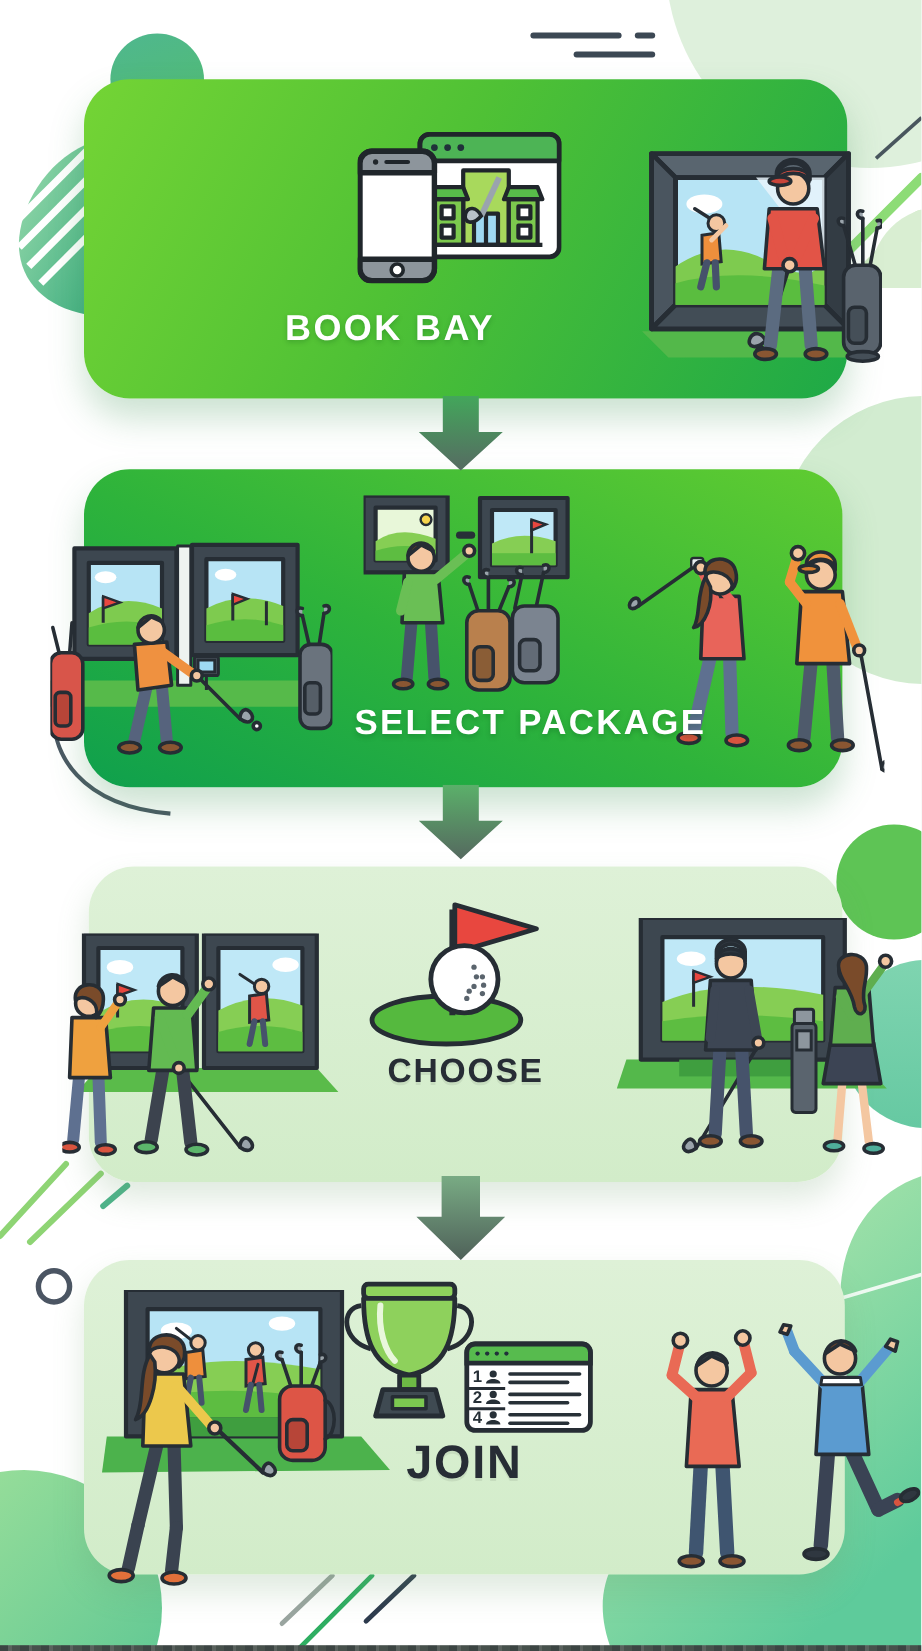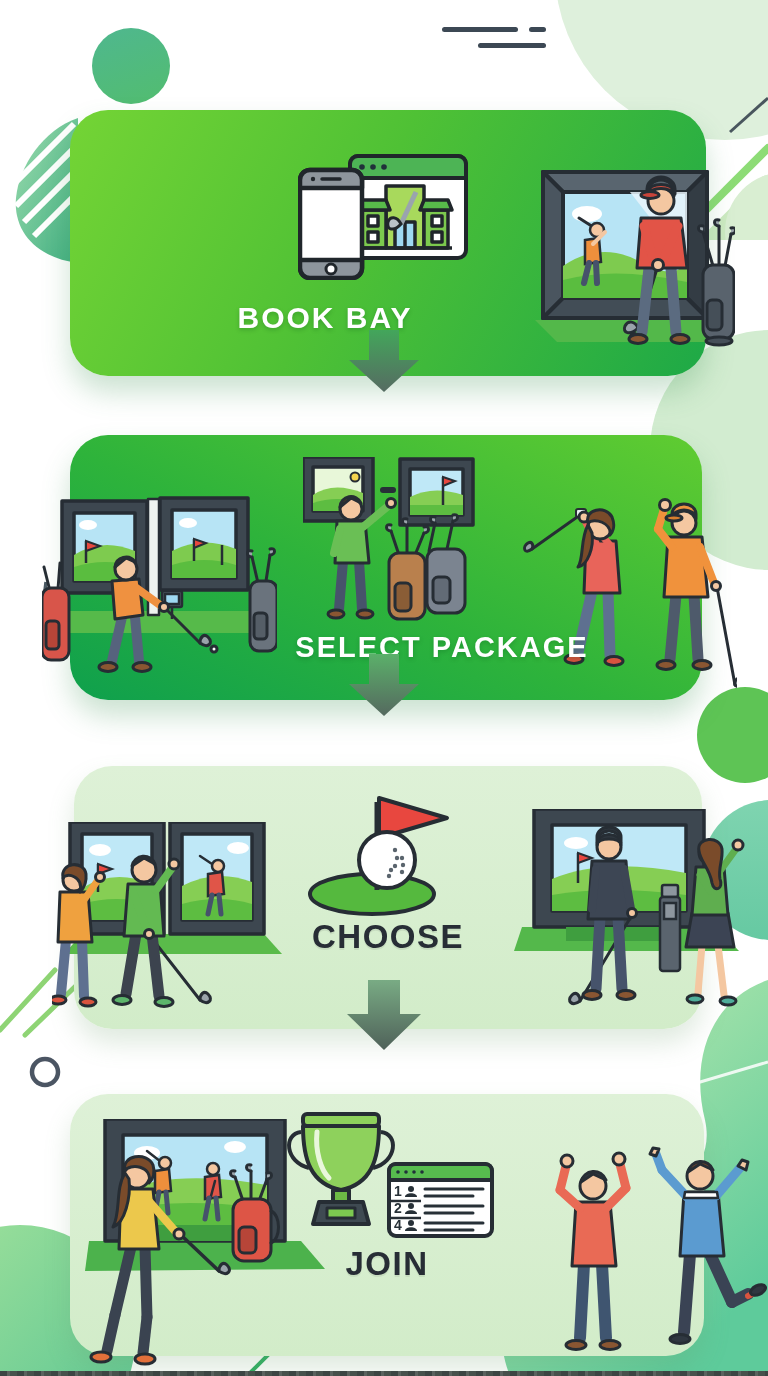--- a/index.html
+++ b/index.html
@@ -1,20 +1,20 @@
 <!DOCTYPE html>
 <html><head>
 <meta charset="utf-8">
 <style>
   html,body{margin:0;padding:0;background:#f4f7f4;}
   .stage{position:relative;width:768px;height:1376px;background:#ffffff;overflow:hidden;
          font-family:"Liberation Sans", sans-serif;}
   .abs{position:absolute;}
   
-  .panel{position:absolute;border-radius:38px;z-index:2;margin-top:44px;}
+  .panel{position:absolute;border-radius:38px;z-index:2;}
   .panel.green1{background:linear-gradient(118deg,#74d435 0%,#4fc135 45%,#1ea947 100%);
                 box-shadow:0 16px 28px rgba(70,150,90,.28);}
   .panel.green2{background:linear-gradient(205deg,#60cc31 0%,#2eb33b 55%,#0fa04d 100%);
                 box-shadow:0 16px 28px rgba(70,150,90,.28);}
   .panel.light{background:linear-gradient(180deg,#def1d7 0%,#d2ecc9 100%);
                box-shadow:0 14px 26px rgba(110,160,110,.22);}
   .title{position:absolute;text-align:center;font-weight:700;letter-spacing:2px;line-height:40px;}
   .title.white{color:#ffffff;text-shadow:0 2px 4px rgba(0,70,25,.25);}
   .title.dark{color:#272d35;text-shadow:0 2px 0 rgba(0,0,0,.07);}
   
@@ -498,21 +498,21 @@
         <polygon points="178,104 214,104 220,138 172,138" fill="#3c4454"></polygon>
         <path d="M182,58 L210,58 L214,106 L178,106 Z" fill="#5fae4f"></path>
         <line x1="206" y1="62" x2="222" y2="40" stroke="#5fae4f" stroke-width="7"></line>
         <circle cx="224" cy="36" r="5" fill="#f4c7a1"></circle>
         <line x1="186" y1="66" x2="196" y2="82" stroke="#5fae4f" stroke-width="7"></line>
         <circle cx="196" cy="44" r="11" fill="#f4c7a1"></circle>
         <path d="M185,42 C182,28 206,26 208,40 C209,52 204,58 206,70 C210,80 200,84 198,74 C196,60 186,52 185,42 Z" fill="#7a4b2a"></path>
       </g>
     </svg>
 
-    <div class="title dark" style="left:0;top:150px;width:628px;font-size:33px;line-height:41px;letter-spacing:1.5px;">
+    <div class="title dark" style="left:0;top:150px;width:628px;font-size:28px;line-height:41px;letter-spacing:1.5px;">
       <div>CHOOSE</div>
     </div>
   </div>
 
   <div class="panel light" style="left:70px;top:1050px;width:634px;height:262px;">
 
     <svg class="abs" style="left:207px;top:18px;" width="220" height="130" viewBox="0 0 220 130">
       <g stroke="#262d34" stroke-width="4" stroke-linejoin="round">
         <path d="M24,20 C6,22 8,50 32,56" fill="none"></path>
         <path d="M104,20 C122,22 120,50 96,56" fill="none"></path>
@@ -645,18 +645,18 @@
         <line x1="130" y1="24" x2="124" y2="8" stroke="#5b9bd0" stroke-width="9"></line>
         <path d="M121,2 L118,8 L124,10 L127,3 Z" fill="#f4c7a1"></path>
         <line x1="184" y1="50" x2="208" y2="22" stroke="#5b9bd0" stroke-width="9"></line>
         <path d="M210,14 L206,20 L214,24 L216,16 Z" fill="#f4c7a1"></path>
         <circle cx="168" cy="30" r="13" fill="#f4c7a1"></circle>
         <path d="M156,26 A13 13 0 0 1 181 24 L168 18 Z" fill="#6e452a"></path>
         <path d="M152,52 L186,52 L185,46 L153,46 Z" fill="#ffffff" stroke-width="2.5"></path>
       </g>
     </svg>
 
-    <div class="title dark" style="left:0;top:150px;width:634px;font-size:33px;line-height:40px;letter-spacing:1.5px;">
+    <div class="title dark" style="left:0;top:150px;width:634px;font-size:39px;line-height:40px;letter-spacing:1.5px;">
       <div>JOIN</div>
     </div>
   </div>
 
 </div>
 
 </body></html>

